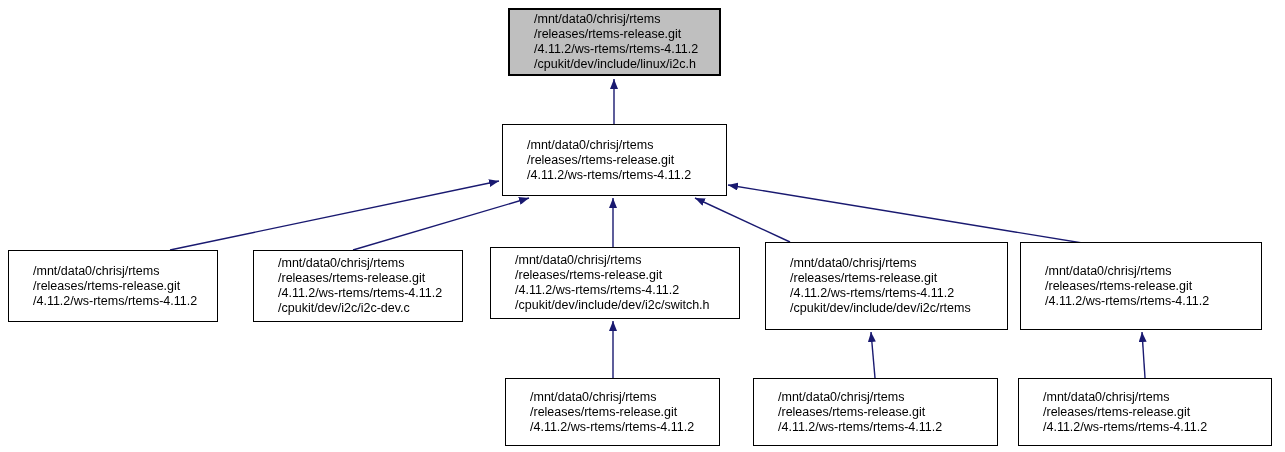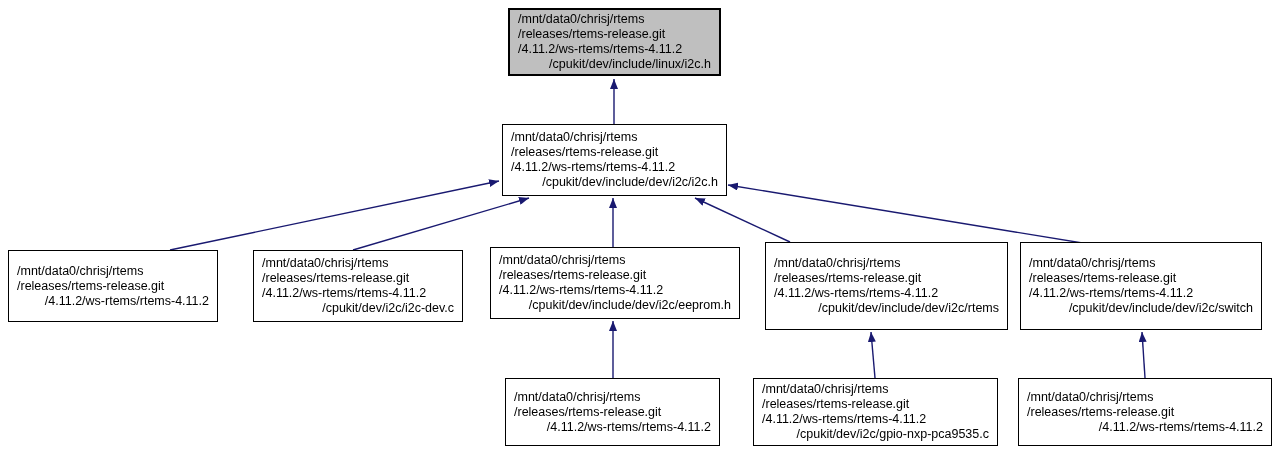--- a/index.html
+++ b/index.html
@@ -13,30 +13,30 @@
   .edges{position:absolute;left:0;top:0;width:1285px;height:452px;}
   .edge{stroke-width:1.4;fill:none;}
   .node{
     position:absolute;
     box-sizing:border-box;
     border:1.5px solid #000;
     background:#fff;
     display:flex;
     flex-direction:column;
     justify-content:center;
-    padding:2px 8px;
+    padding:2px 24px;
     font-size:12.5px;
     line-height:15px;
     color:#000;
     white-space:nowrap;
     cursor:pointer;
   }
   .node.current{border-width:2.5px;}
   .node span{display:block;text-align:left;}
-  .node span:last-child{text-align:right;}
+  .node span:last-child{text-align:left;}
 </style>
 </head>
 <body>
 
 <div class="canvas">
 
   <svg class="edges" viewBox="0 0 1285 452">
     <defs>
       <marker id="arw" markerUnits="userSpaceOnUse" markerWidth="11" markerHeight="8" refX="10" refY="4" orient="auto">
         <path d="M0,0 L10,4 L0,8 z" fill="#191970"></path>
@@ -57,68 +57,65 @@
     <span>/mnt/data0/chrisj/rtems</span>
     <span>/releases/rtems-release.git</span>
     <span>/4.11.2/ws-rtems/rtems-4.11.2</span>
     <span>/cpukit/dev/include/linux/i2c.h</span>
   </div>
 
   <div class="node" style="left: 502px; top: 124px; width: 225px; height: 72px; background: rgb(255, 255, 255); border-color: rgb(0, 0, 0);">
     <span>/mnt/data0/chrisj/rtems</span>
     <span>/releases/rtems-release.git</span>
     <span>/4.11.2/ws-rtems/rtems-4.11.2</span>
-    <span>/cpukit/dev/include/dev/i2c/i2c.h</span>
   </div>
 
   <div class="node" style="left: 8px; top: 250px; width: 210px; height: 72px; background: rgb(255, 255, 255); border-color: rgb(0, 0, 0);">
     <span>/mnt/data0/chrisj/rtems</span>
     <span>/releases/rtems-release.git</span>
     <span>/4.11.2/ws-rtems/rtems-4.11.2</span>
   </div>
 
   <div class="node" style="left: 253px; top: 250px; width: 210px; height: 72px; background: rgb(255, 255, 255); border-color: rgb(0, 0, 0);">
     <span>/mnt/data0/chrisj/rtems</span>
     <span>/releases/rtems-release.git</span>
     <span>/4.11.2/ws-rtems/rtems-4.11.2</span>
     <span>/cpukit/dev/i2c/i2c-dev.c</span>
   </div>
 
   <div class="node" style="left: 490px; top: 247px; width: 250px; height: 72px; background: rgb(255, 255, 255); border-color: rgb(0, 0, 0);">
     <span>/mnt/data0/chrisj/rtems</span>
     <span>/releases/rtems-release.git</span>
     <span>/4.11.2/ws-rtems/rtems-4.11.2</span>
-    <span>/cpukit/dev/include/dev/i2c/eeprom.h</span>
+    <span>/cpukit/dev/include/dev/i2c/switch.h</span>
   </div>
 
   <div class="node" style="left: 765px; top: 242px; width: 243px; height: 88px; background: rgb(255, 255, 255); border-color: rgb(0, 0, 0);">
     <span>/mnt/data0/chrisj/rtems</span>
     <span>/releases/rtems-release.git</span>
     <span>/4.11.2/ws-rtems/rtems-4.11.2</span>
     <span>/cpukit/dev/include/dev/i2c/rtems</span>
   </div>
 
   <div class="node" style="left: 1020px; top: 242px; width: 242px; height: 88px; background: rgb(255, 255, 255); border-color: rgb(0, 0, 0);">
     <span>/mnt/data0/chrisj/rtems</span>
     <span>/releases/rtems-release.git</span>
     <span>/4.11.2/ws-rtems/rtems-4.11.2</span>
-    <span>/cpukit/dev/include/dev/i2c/switch</span>
   </div>
 
   <div class="node" style="left: 505px; top: 378px; width: 215px; height: 68px; background: rgb(255, 255, 255); border-color: rgb(0, 0, 0);">
     <span>/mnt/data0/chrisj/rtems</span>
     <span>/releases/rtems-release.git</span>
     <span>/4.11.2/ws-rtems/rtems-4.11.2</span>
   </div>
 
   <div class="node" style="left: 753px; top: 378px; width: 245px; height: 68px; background: rgb(255, 255, 255); border-color: rgb(0, 0, 0);">
     <span>/mnt/data0/chrisj/rtems</span>
     <span>/releases/rtems-release.git</span>
     <span>/4.11.2/ws-rtems/rtems-4.11.2</span>
-    <span>/cpukit/dev/i2c/gpio-nxp-pca9535.c</span>
   </div>
 
   <div class="node" style="left: 1018px; top: 378px; width: 254px; height: 68px; background: rgb(255, 255, 255); border-color: rgb(0, 0, 0);">
     <span>/mnt/data0/chrisj/rtems</span>
     <span>/releases/rtems-release.git</span>
     <span>/4.11.2/ws-rtems/rtems-4.11.2</span>
   </div>
 
 </div>
 

